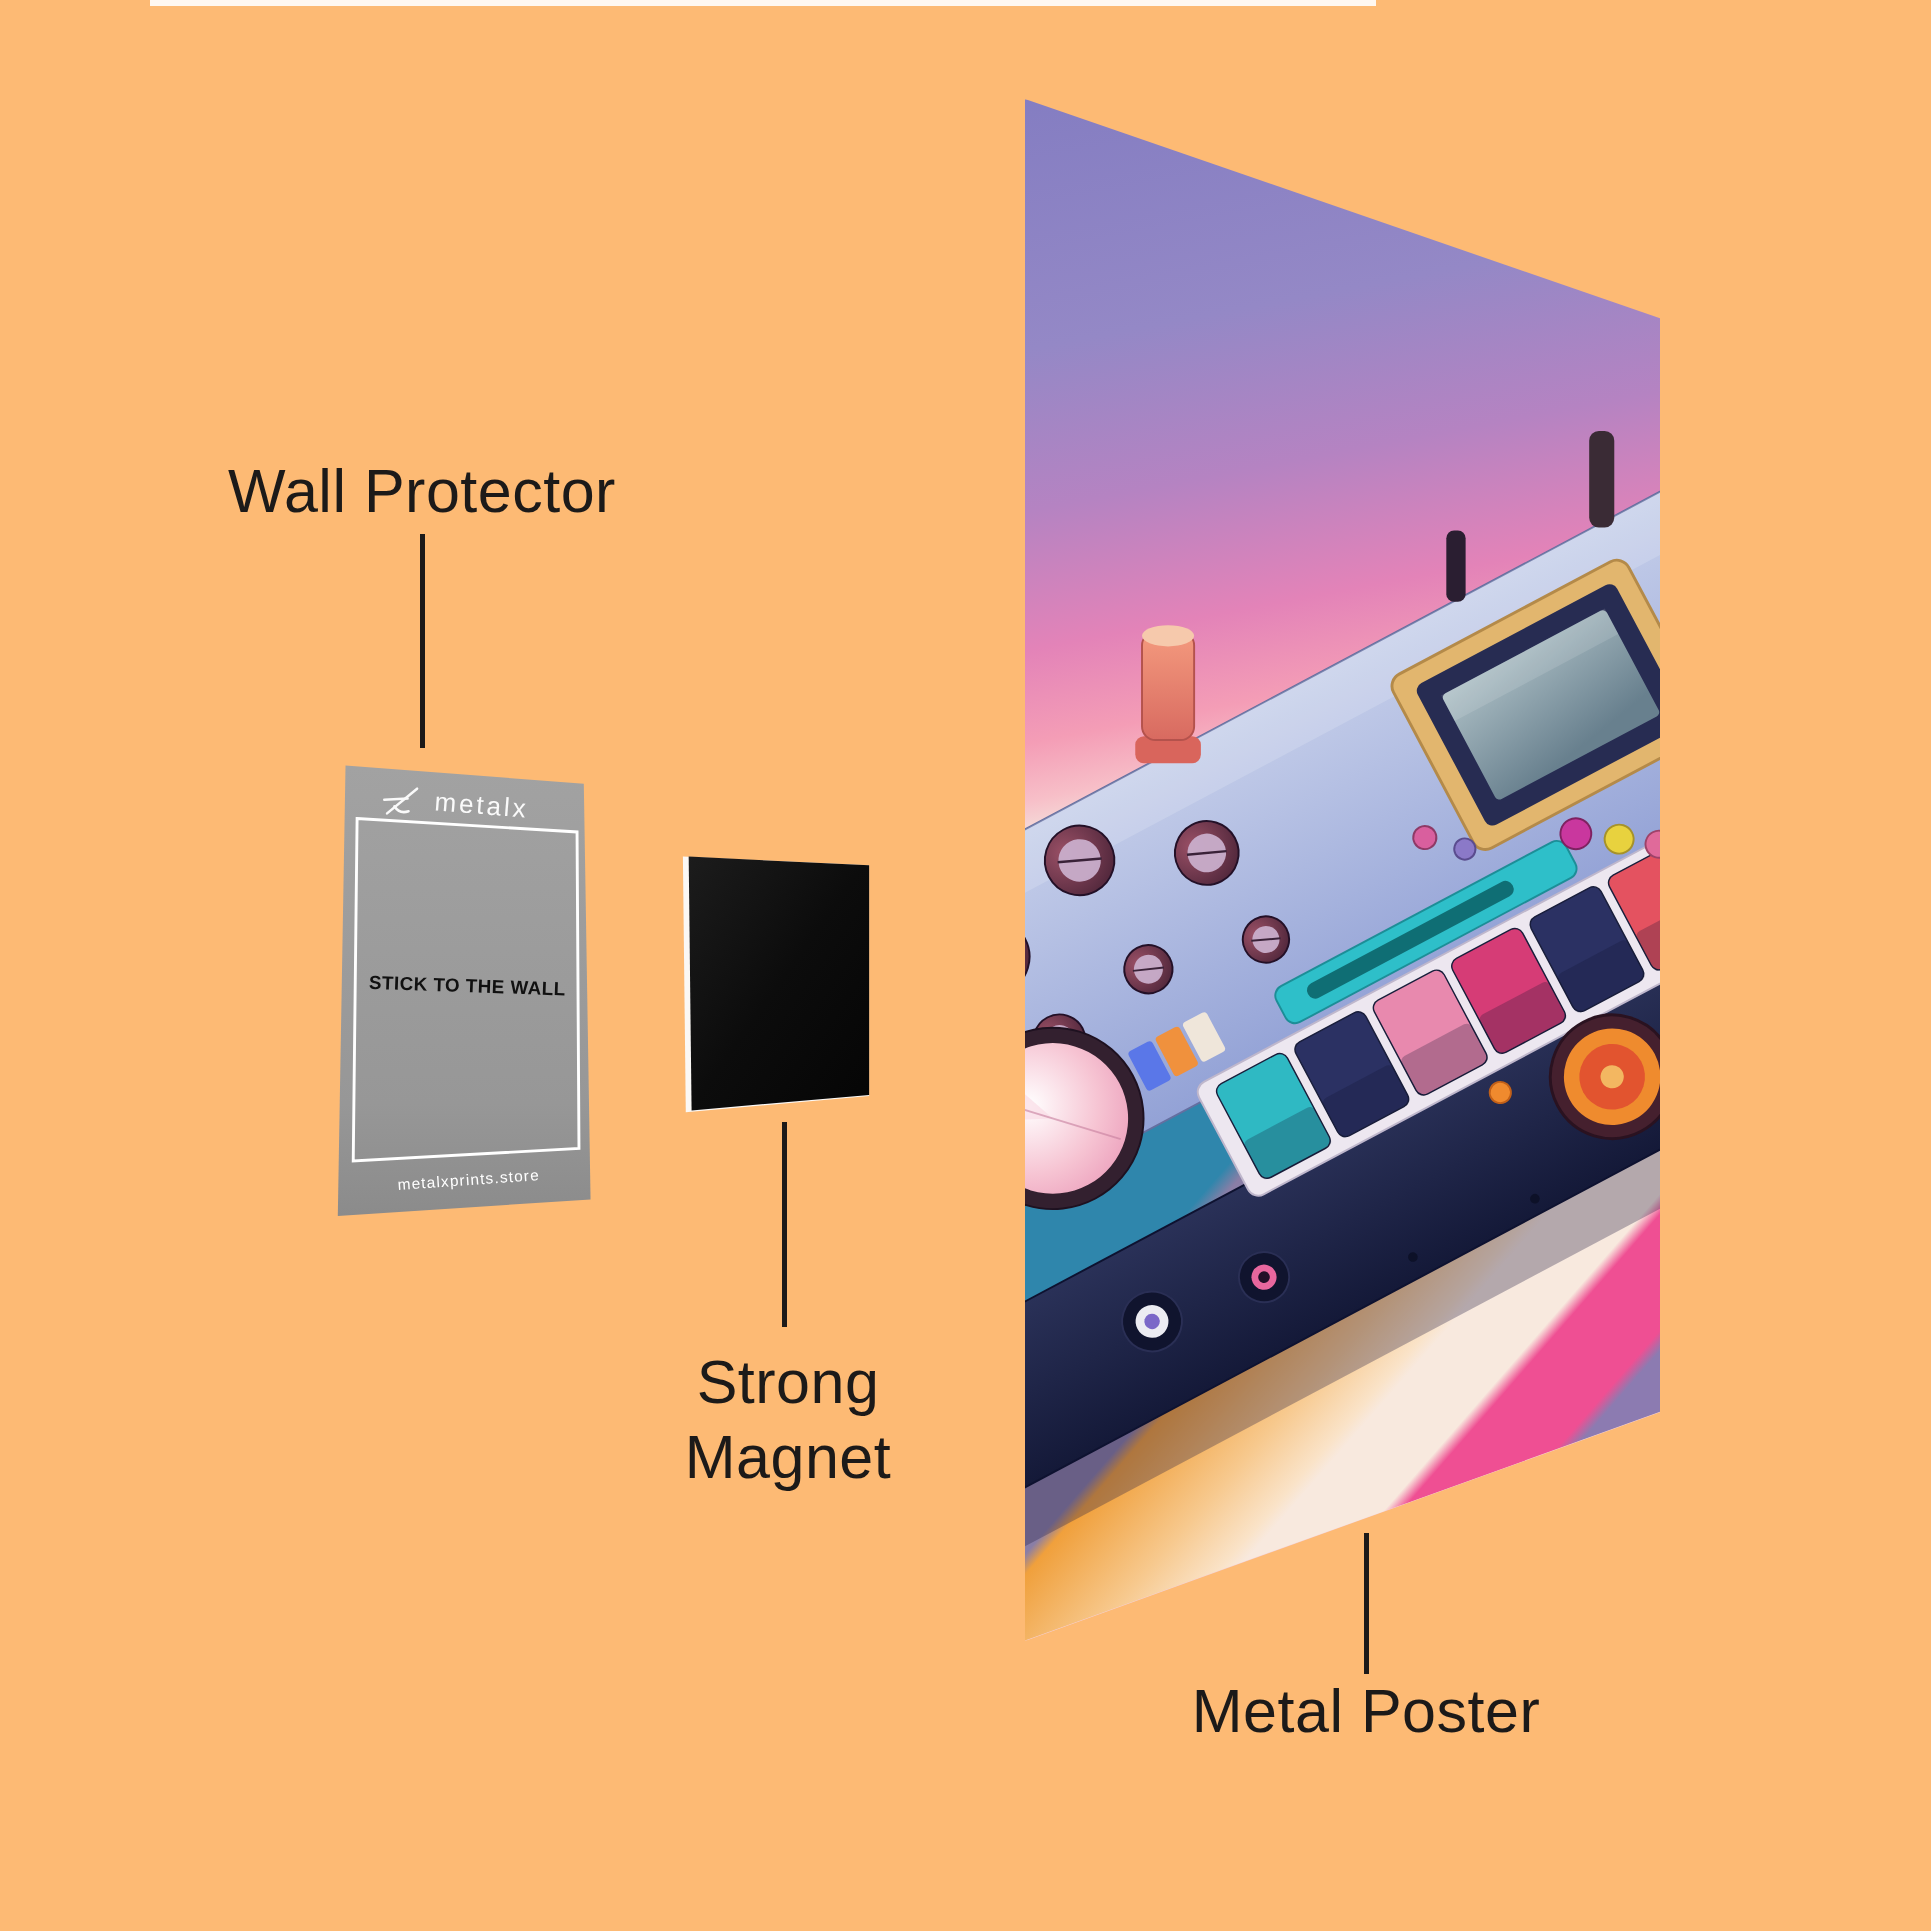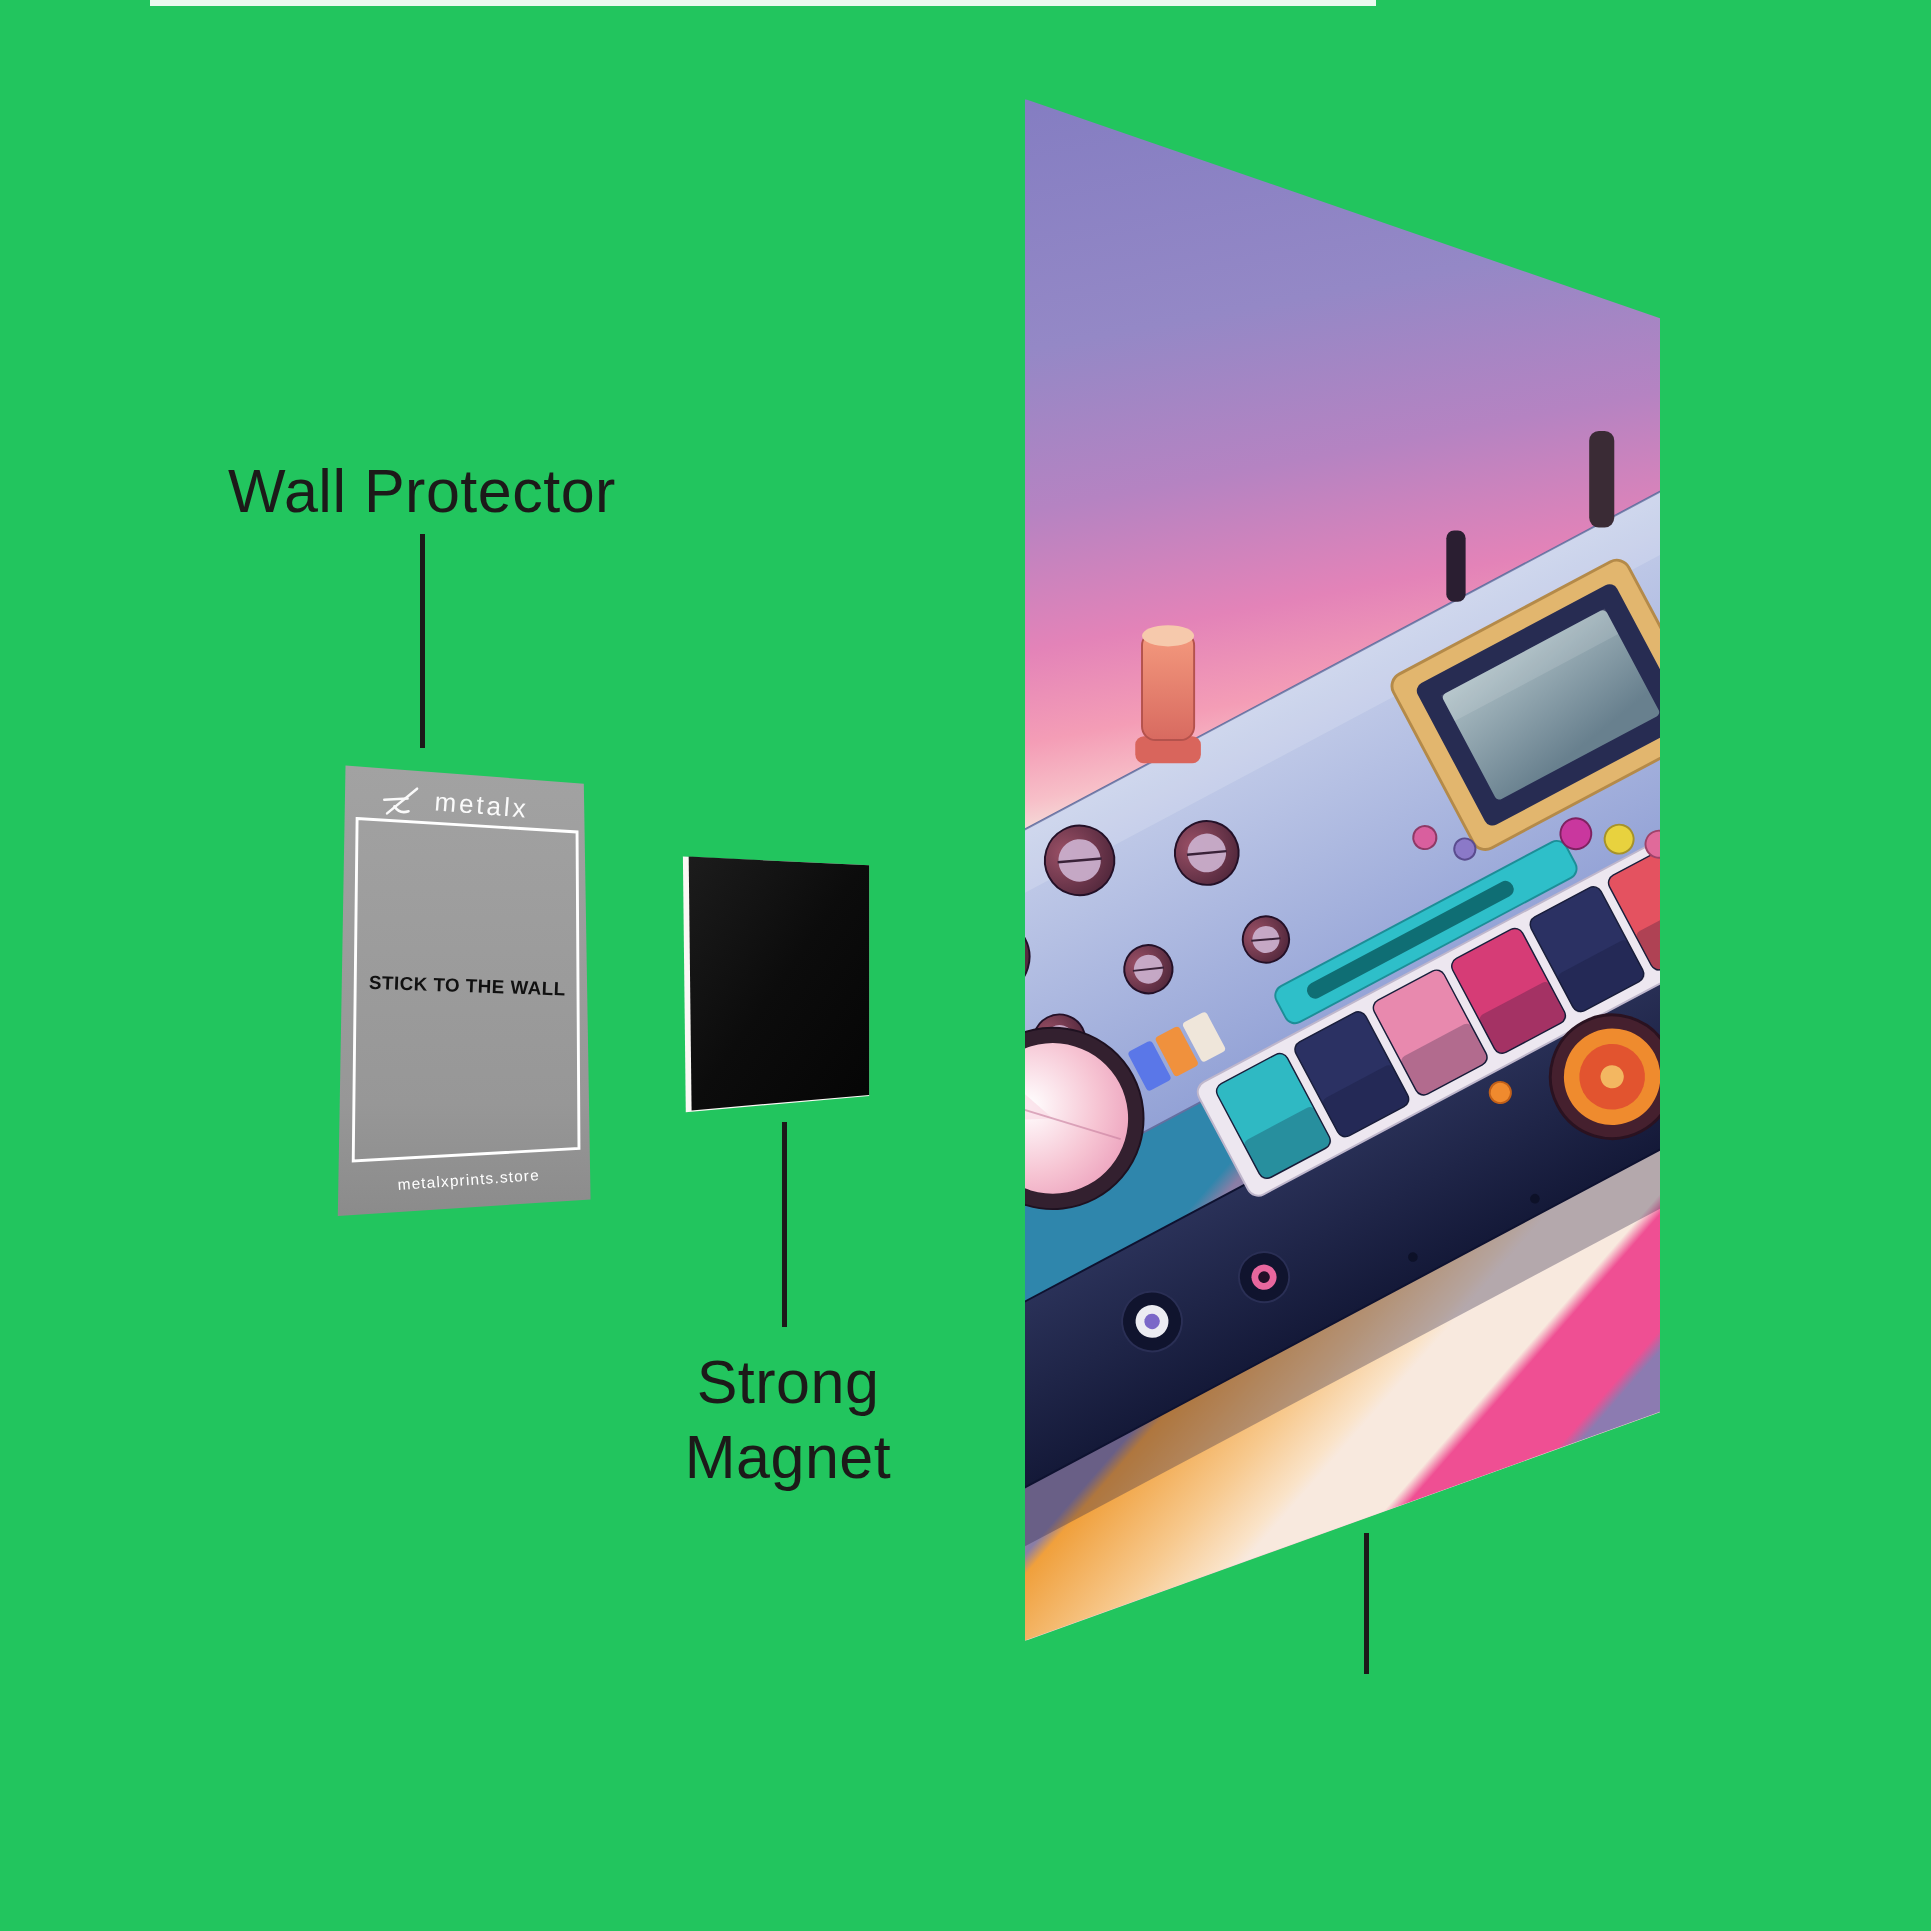--- a/index.html
+++ b/index.html
@@ -2,21 +2,21 @@
 <html><head>
 <meta charset="utf-8">
 <style>
   html,body{margin:0;padding:0;}
   body{
     width:1931px;height:1931px;
     background:#E9DED7;
     font-family:"Liberation Sans", sans-serif;
     overflow:hidden;
   }
-  .canvas{position:relative;width:1931px;height:1931px;background:#22c55e;}
+  .canvas{position:relative;width:1931px;height:1931px;background:#fdba74;}
   .top-strip{
     position:absolute;left:150px;top:0;width:1226px;height:5.8px;
     background:#FFFFFF;opacity:.9;
   }
   .label{
     position:absolute;
     color:#1C1A19;
     font-size:61px;
     font-weight:500;
     letter-spacing:0.5px;
@@ -271,15 +271,16 @@
           <circle r="94" fill="#33202F" stroke="#1E1120" stroke-width="2"></circle>
           <circle r="78" fill="url(#dialGrad)"></circle>
           <path d="M0 0 L-70 -34 A78 78 0 0 1 -28 -73 Z" fill="#F9DCE6" opacity="0.7"></path>
           <line x1="-52" y1="-52" x2="52" y2="52" stroke="#C77F9E" stroke-width="2" opacity="0.6"></line>
         </g>
       </g>
     </svg>
   </div>
 
   <div class="leader" style="left:1364px;top:1533px;height:141px;"></div>
+  <div class="label metal">Metal Poster</div>
 
 </div>
 
 
 </body></html>

